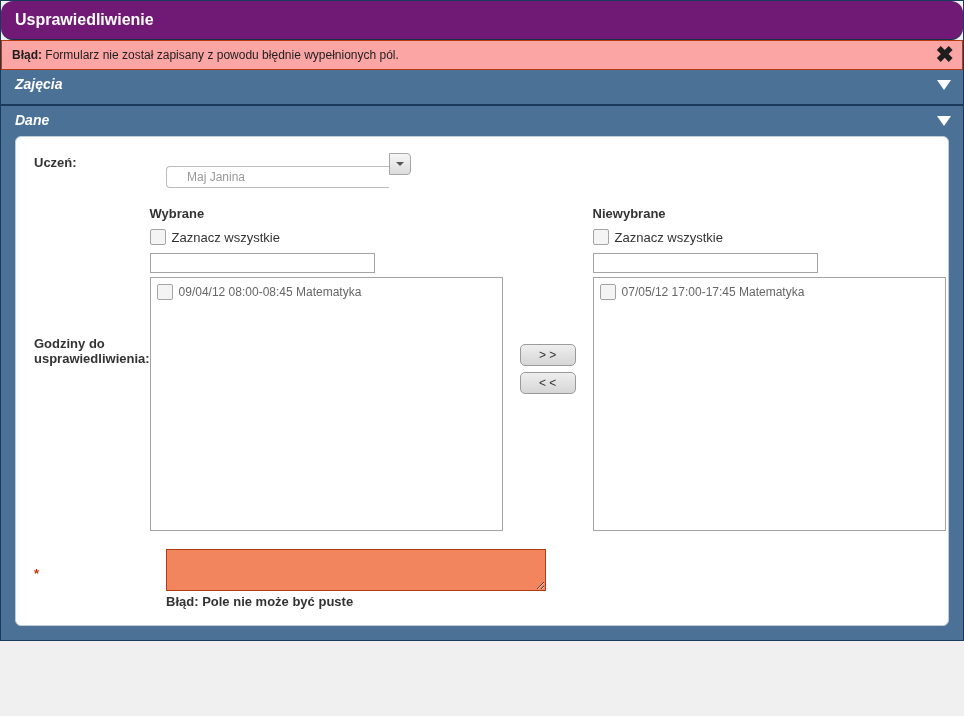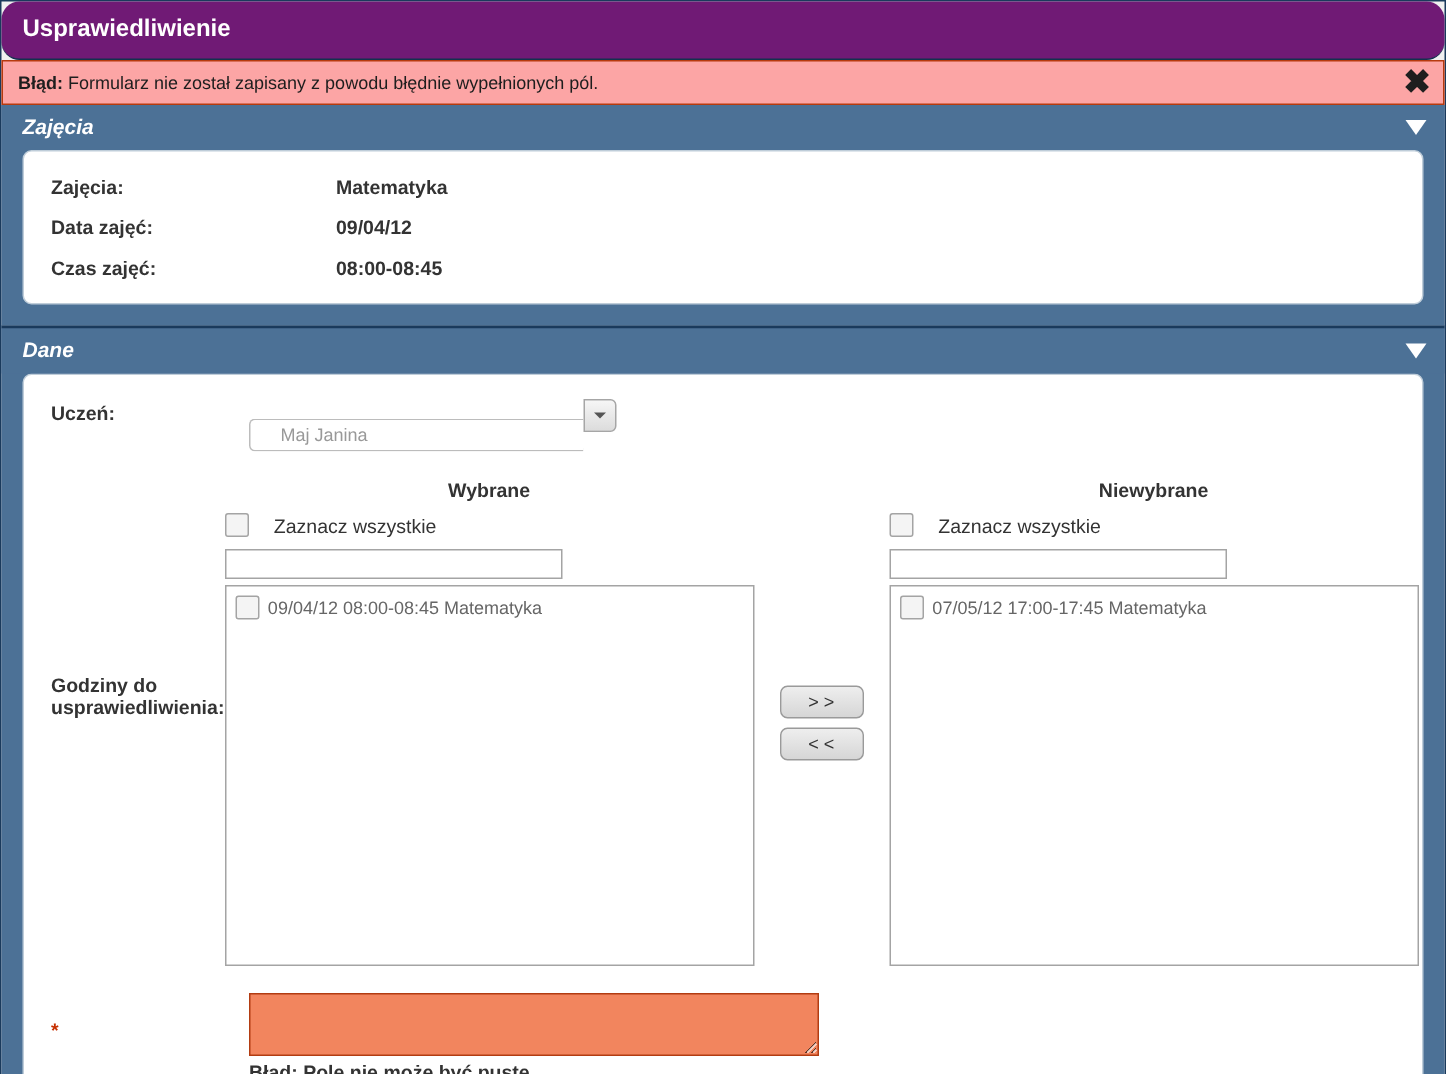--- a/index.html
+++ b/index.html
@@ -114,22 +114,22 @@
     cursor:pointer;
   }
   .select-btn svg { width:10px; height:10px; }
 
   .dual-list {
     display:flex;
     gap: 0;
     align-items: stretch;
   }
   .dual-col { width: 353px; }
-  .dual-header { font-weight:bold; margin-bottom:8px;text-align:center; }
-  .check-row { display:flex; align-items:center; gap:17px; margin-bottom:8px; font-size:13px;}
+  .dual-header { font-weight:bold; margin-bottom:8px; }
+  .check-row { display:flex; align-items:center; gap:6px; margin-bottom:8px; font-size:13px;}
   .chk {
     width:16px; height:16px;
     border:1px solid #a4a4a4;
     background:#f4f4f4;
     border-radius:2px;
     cursor:pointer;
     flex-shrink:0;
   }
   .filter-input {
     width: 225px;
@@ -205,34 +205,20 @@
   <div class="error-banner">
     <strong>Błąd:</strong>
     <span>Formularz nie został zapisany z powodu błędnie wypełnionych pól.</span>
     <span class="error-close">✖</span>
   </div>
 
   <div class="section-wrap">
     <div class="section-header">
       <span>Zajęcia</span>
       <span class="chevron"></span>
-    </div>
-    <div class="section-body">
-      <div class="info-row">
-        <div class="info-label">Zajęcia:</div>
-        <div class="info-value">Matematyka</div>
-      </div>
-      <div class="info-row">
-        <div class="info-label">Data zajęć:</div>
-        <div class="info-value">09/04/12</div>
-      </div>
-      <div class="info-row">
-        <div class="info-label">Czas zajęć:</div>
-        <div class="info-value">08:00-08:45</div>
-      </div>
     </div>
   </div>
 
   <div class="section-wrap">
     <div class="section-header">
       <span>Dane</span>
       <span class="chevron"></span>
     </div>
     <div class="section-body">
 

